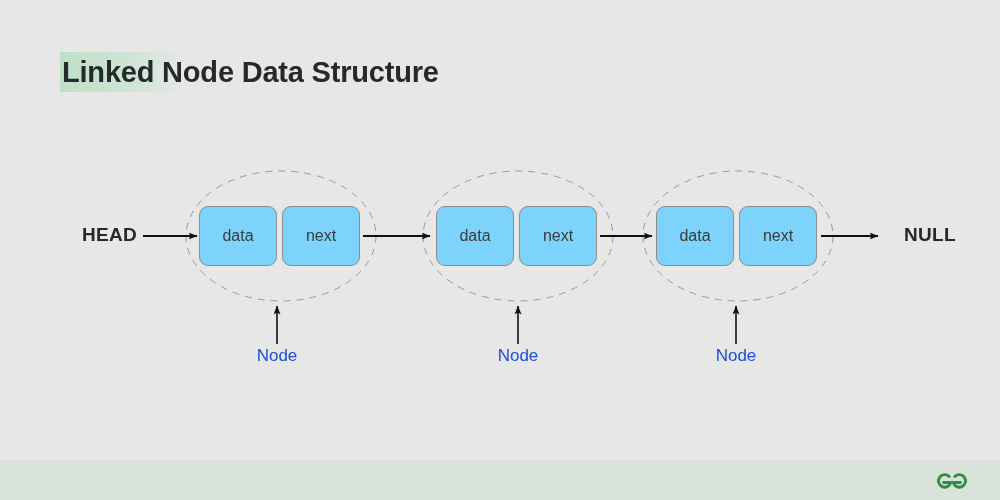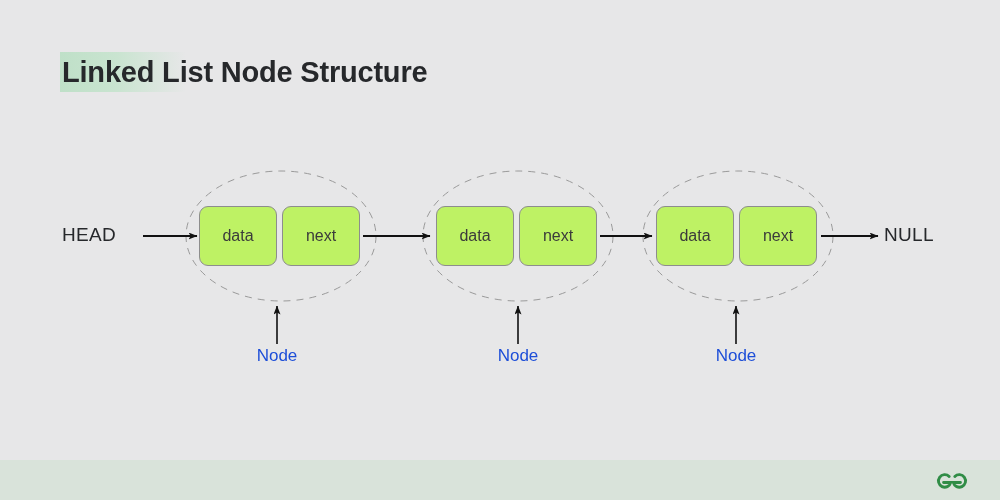--- a/index.html
+++ b/index.html
@@ -50,39 +50,40 @@
     left: 0;
     top: 0;
   }
 
   
   .cell {
     position: absolute;
     width: 78px;
     height: 60px;
     box-sizing: border-box;
-    background: #bef264;
+    background: #7dd3fc;
     border: 1.4px solid #8d8d8d;
     border-radius: 9px;
     display: flex;
     align-items: center;
     justify-content: center;
     font-size: 16px;
     color: #3b3b3b;
     font-family: "Liberation Sans", sans-serif;
   }
 
   
   .endpoint-label {
     position: absolute;
     font-size: 19px;
-    font-weight: normal;
+    font-weight: bold;
     color: #26282b;
     letter-spacing: 0.3px;
     white-space: nowrap;
+    margin-left: 20px;
   }
   #head-label { left: 62px; top: 224px; }
   #null-label { left: 884px; top: 224px; }
 
   
   .node-caption {
     position: absolute;
     font-size: 17px;
     color: #1d4ed8;
     white-space: nowrap;
@@ -106,21 +107,21 @@
     height: 24px;
   }
 </style>
 </head>
 <body>
 
 <div id="canvas">
 
   <div id="title-wrap">
     <div id="title-highlight"></div>
-    <div id="page-title">Linked List Node Structure</div>
+    <div id="page-title">Linked Node Data Structure</div>
   </div>
 
   <svg id="diagram" width="1000" height="500">
     <defs>
       <marker id="arrowhead" markerWidth="9" markerHeight="7" refX="8.5" refY="3.5" orient="auto" markerUnits="userSpaceOnUse">
         <path d="M0,0 L9,3.5 L0,7 L2.1,3.5 Z" fill="#111111"></path>
       </marker>
       <marker id="arrowhead-up" markerWidth="9" markerHeight="7" refX="8.5" refY="3.5" orient="auto" markerUnits="userSpaceOnUse">
         <path d="M0,0 L9,3.5 L0,7 L2.1,3.5 Z" fill="#111111"></path>
       </marker>

